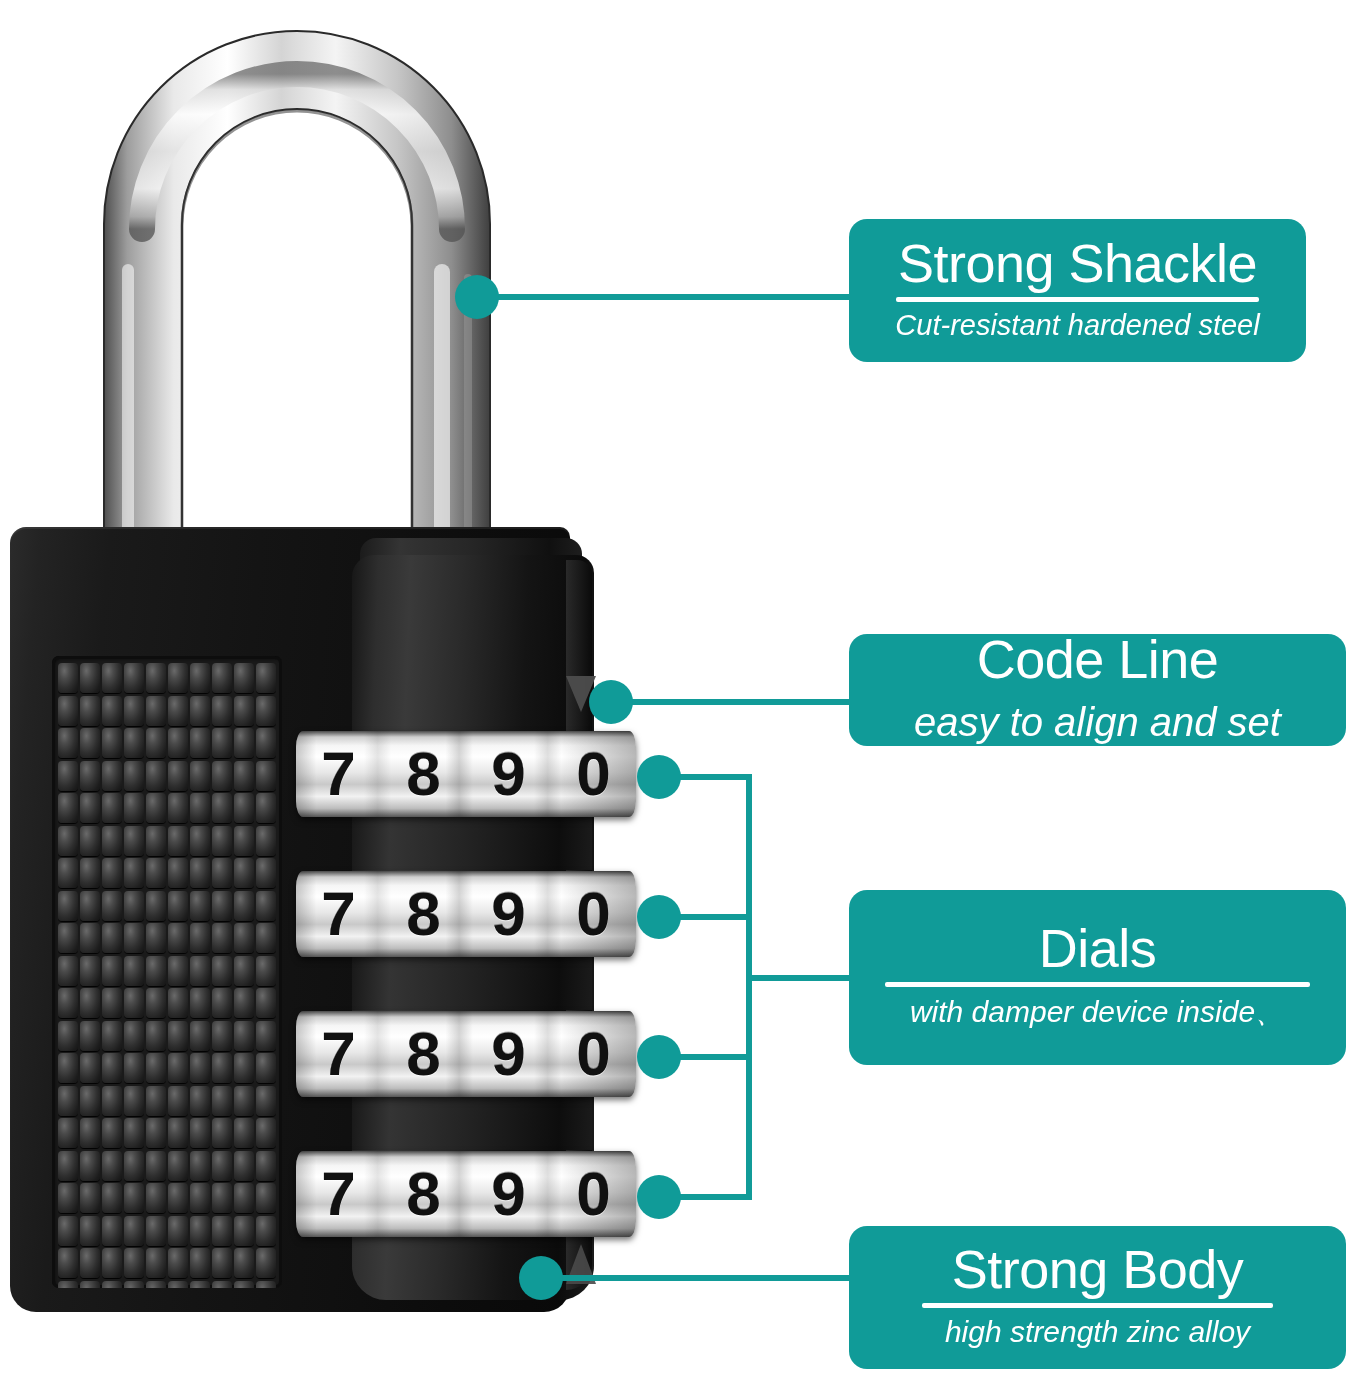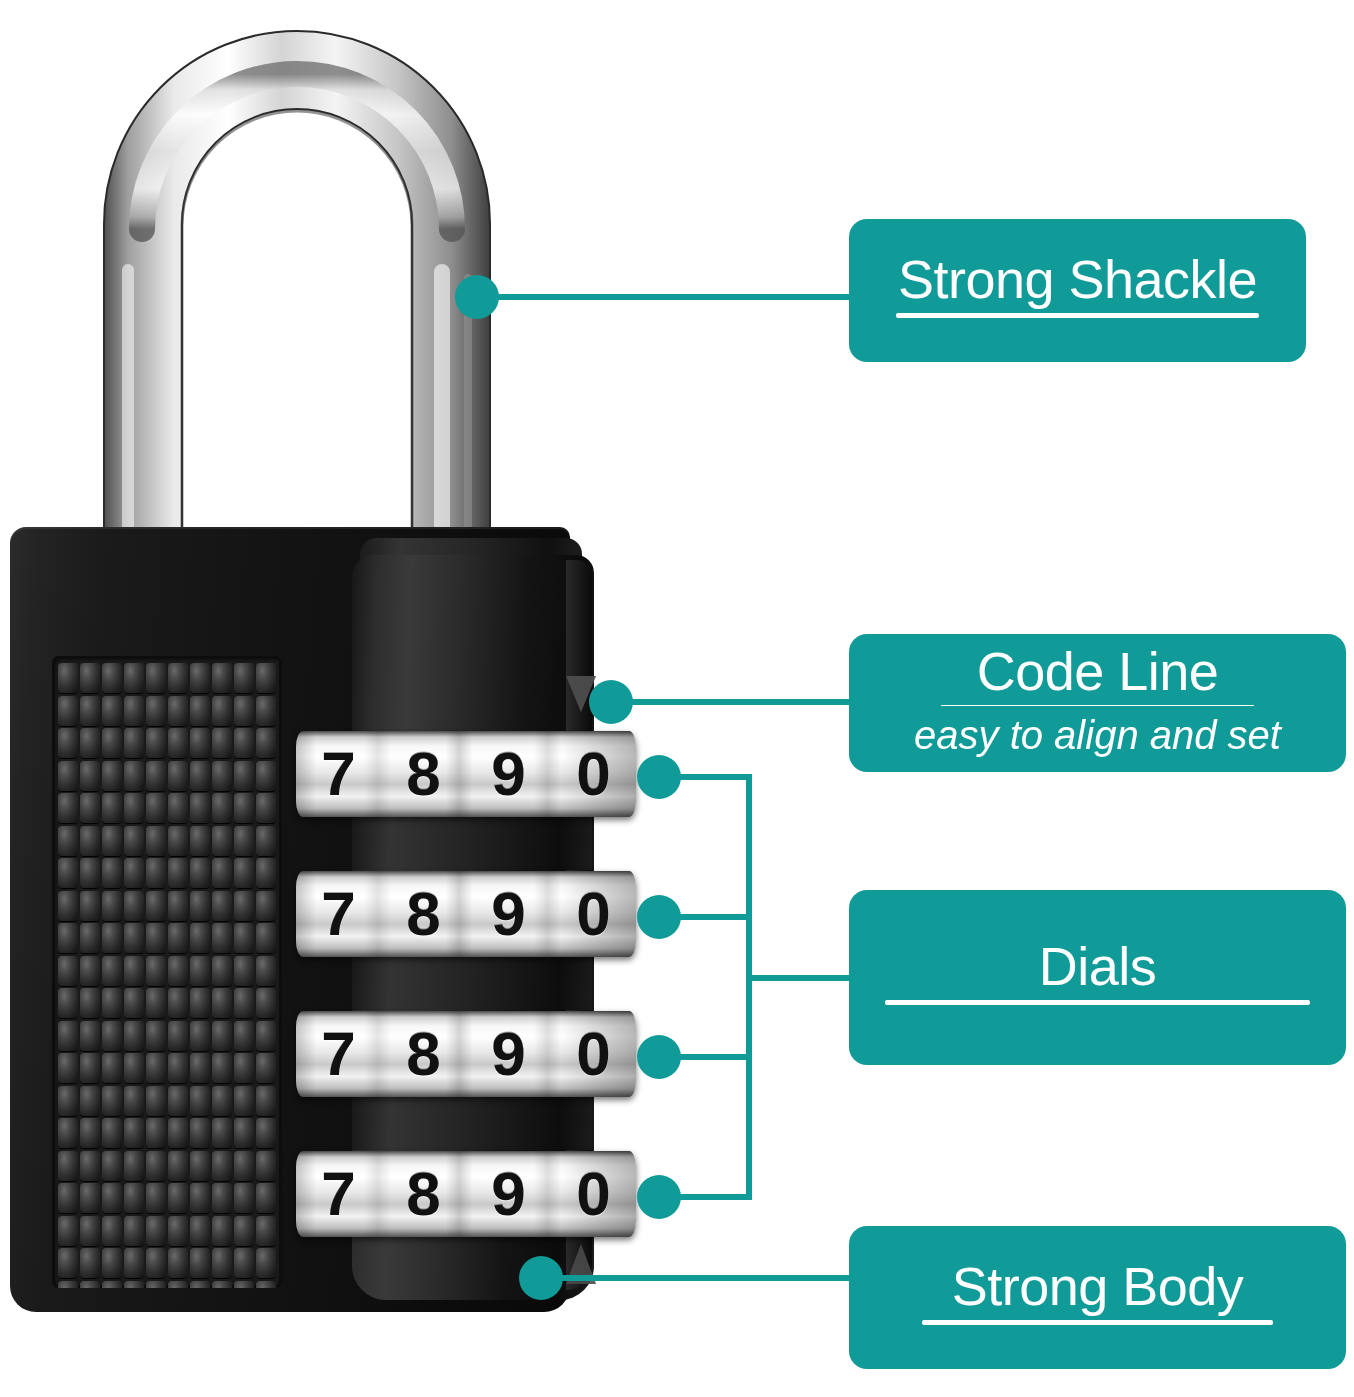--- a/index.html
+++ b/index.html
@@ -42,21 +42,21 @@
   .callout .c-sub {
     font-size: 30px;
     font-style: italic;
     font-weight: 400;
     line-height: 1.12;
     color: #ffffff;
     white-space: nowrap;
   }
 
   #box-shackle { left: 849px; top: 219px; width: 457px; height: 143px; }
-  #box-codeline { left: 849px; top: 634px; width: 497px; height: 138px; }
+  #box-codeline { left: 849px; top: 634px; width: 497px; height: 112px; }
   #box-dials    { left: 849px; top: 890px; width: 497px; height: 175px; }
   #box-body     { left: 849px; top: 1226px; width: 497px; height: 143px; }
 
   #box-shackle .c-title { font-size: 54px; }
   #box-shackle .c-sub   { font-size: 29px; }
   #box-codeline .c-title { font-size: 54px; }
   #box-codeline .c-rule  { width: 68%; }
   #box-codeline .c-sub   { font-size: 40px; }
   #box-dials .c-title    { font-size: 54px; text-align: right; }
   #box-dials .c-rule     { width: 92%; }
@@ -573,31 +573,34 @@
   <div class="conn-line" style="left:746px; top:774px; width:6px; height:426px;"></div>
 
   <div class="conn-line" style="left:746px; top:975px; width:108px; height:6px;"></div>
 
   <div class="conn-line" style="left:542px; top:1275px; width:312px; height:6px;"></div>
   <div class="conn-dot" style="left:519px; top:1256px; width:44px; height:44px;"></div>
 
   <div class="callout" id="box-shackle">
     <div class="c-title">Strong Shackle</div>
     <div class="c-rule"></div>
+    <div class="c-sub">Cut-resistant hardened steel</div>
   </div>
 
   <div class="callout" id="box-codeline">
     <div class="c-title">Code Line</div>
     <div class="c-rule"></div>
     <div class="c-sub">easy to align and set</div>
   </div>
 
   <div class="callout" id="box-dials">
     <div class="c-title">Dials</div>
     <div class="c-rule"></div>
+    <div class="c-sub">with damper device inside、</div>
   </div>
 
   <div class="callout" id="box-body">
     <div class="c-title">Strong Body</div>
     <div class="c-rule"></div>
+    <div class="c-sub">high strength zinc alloy</div>
   </div>
 
 </div>
 
 </body></html>

